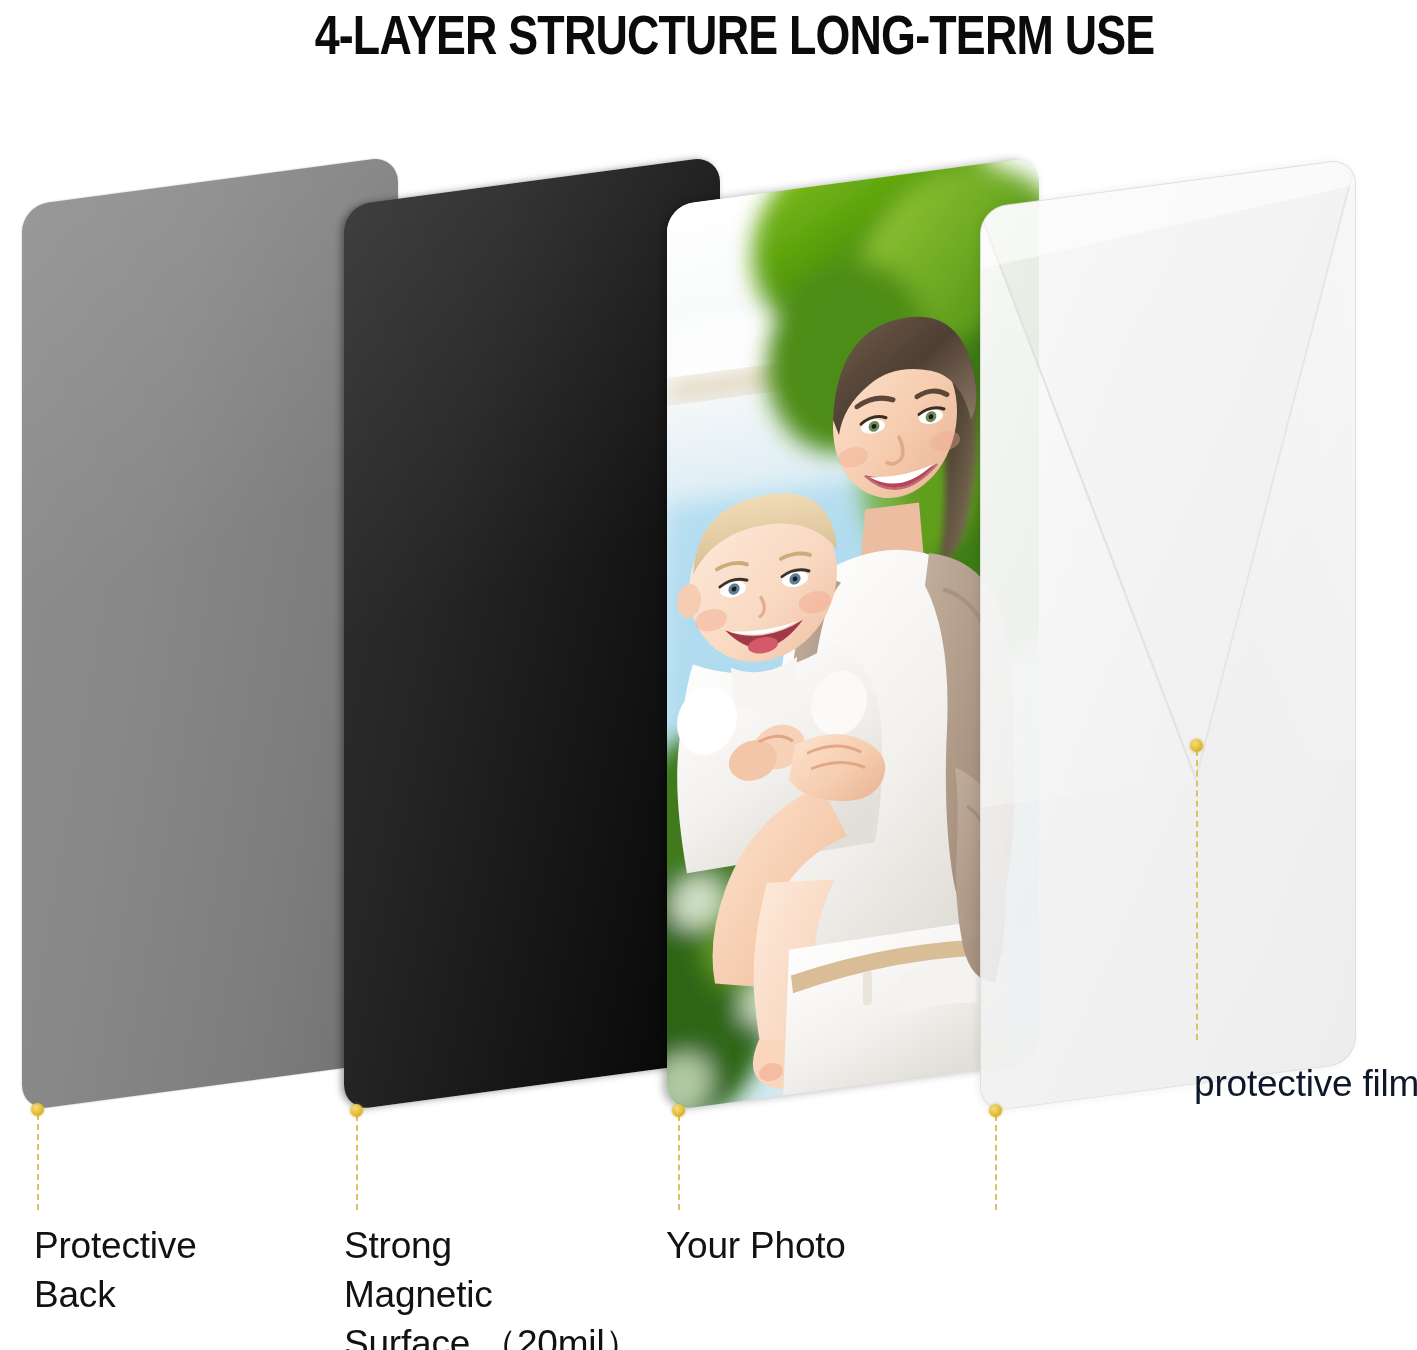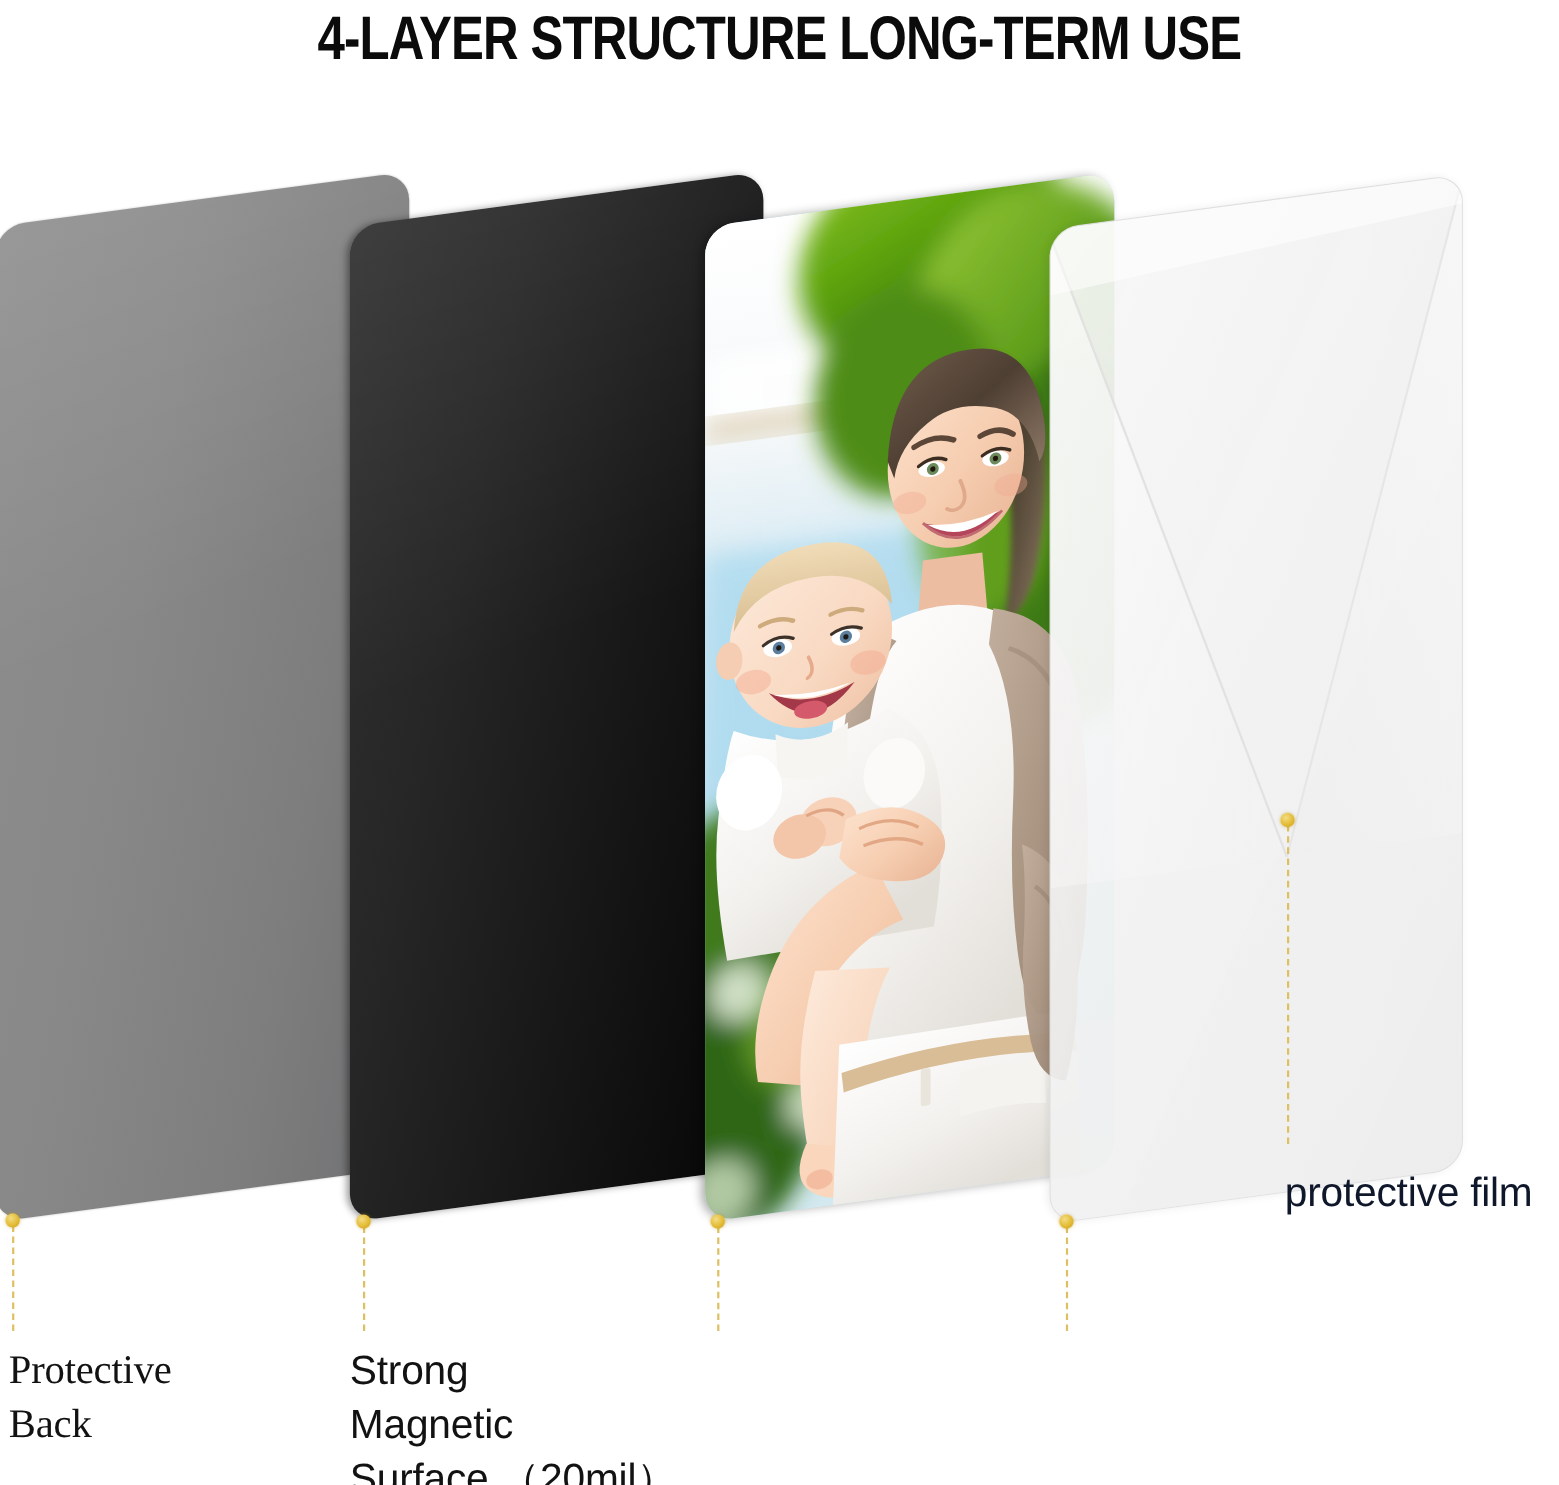--- a/index.html
+++ b/index.html
@@ -1,21 +1,21 @@
 <!DOCTYPE html>
 <html><head>
 <meta charset="utf-8">
 <style>
   html,body{margin:0;padding:0;}
   body{
     width:1417px;height:1350px;background:#fff;
     font-family:"Liberation Sans","DejaVu Sans",sans-serif;
     overflow:hidden;position:relative;
   }
-  #stage{position:absolute;inset:0;width:1309px;height:1350px;}
+  #stage{position:absolute;inset:0;width:1309px;height:1350px;margin-left:26px;}
 
   
   .title{
     position:absolute;left:0;top:2px;width:1417px;
     text-align:center;
     font-family:"Liberation Sans","DejaVu Sans",sans-serif;
     font-weight:700;font-size:56px;letter-spacing:-1px;
     color:#0b0b0b;
     transform:scaleX(.80);transform-origin:50% 0;
     white-space:nowrap;
@@ -344,22 +344,23 @@
 
   <div class="marker" style="left:324px;top:1104px;"></div>
   <div class="leader" style="left:330px;top:1115px;height:95px;"></div>
 
   <div class="marker" style="left:646px;top:1104px;"></div>
   <div class="leader" style="left:652px;top:1115px;height:95px;"></div>
 
   <div class="marker" style="left:963px;top:1104px;"></div>
   <div class="leader" style="left:969px;top:1115px;height:95px;"></div>
 
-  <div class="label" style="left:8px;top:1222px;width:290px;font-family:Liberation Serif, serif;">Protective
+  <div class="label" style="left:8px;top:1222px;width:290px;">Protective
 Back</div>
 
   <div class="label" style="left:318px;top:1222px;width:320px;">Strong
 Magnetic
 Surface （20mil）</div>
 
+  <div class="label" style="left:640px;top:1222px;width:300px;">Your Photo</div>
 
 
 </div>
 
 </body></html>

